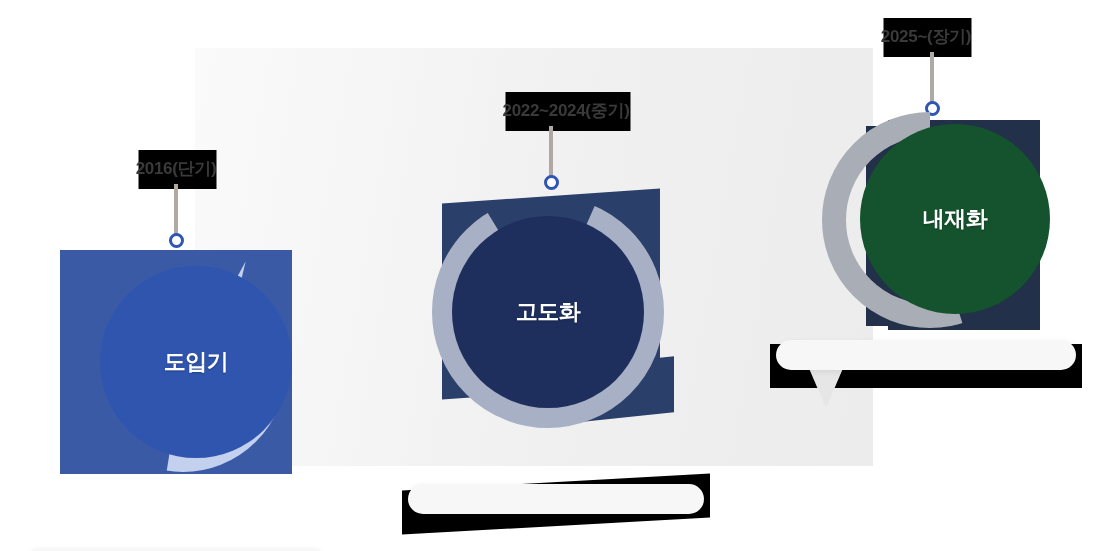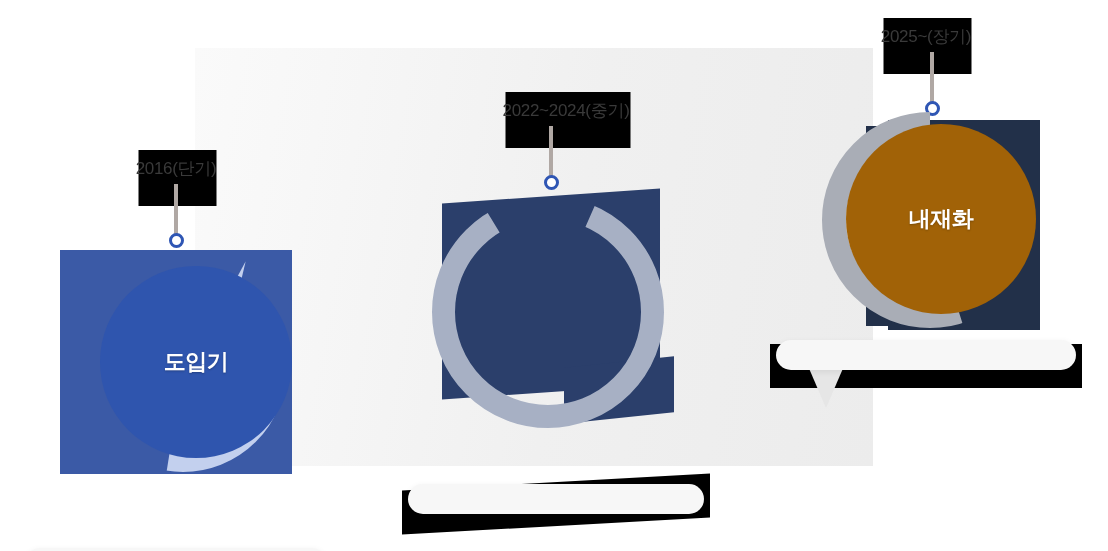--- a/index.html
+++ b/index.html
@@ -50,23 +50,23 @@
     left: 0;
     top: 0;
     width: 340px;
     height: 34px;
     text-align: center;
     line-height: 34px;
   }
   .period-label .label-text {
     position: relative;
     display: inline-block;
-    padding: 2px 4px 20px 4px;
+    padding: 2px 4px 3px 4px;
     font-size: 17px;
-    font-weight: normal;
+    font-weight: bold;
     letter-spacing: -0.3px;
     color: #3a3a3a;
     background: #000000;
     background: linear-gradient(to right,
                  rgba(0,0,0,0) 0px,
                  rgba(0,0,0,0) 6px,
                  rgba(0,0,0,1) 7px,
                  rgba(0,0,0,1) calc(100% - 4px),
                  rgba(0,0,0,0) calc(100% - 3px));
     white-space: nowrap;
@@ -200,22 +200,22 @@
   .s3-square-b {
     left: 110px; top: 100px; width: 28px; height: 200px;
     background: #223049;
   }
   .s3-ring {
     left: 66px; top: 86px; width: 216px; height: 216px;
     border: 24px solid #a9adb6;
     clip-path: polygon(50% 50%, 50% -10%, -20% -10%, -20% 120%, 72% 120%);
   }
   .s3-circle {
-    left: 90px; top: 98px; width: 190px; height: 190px;
-    background: #a16207;
+    left: 104px; top: 98px; width: 190px; height: 190px;
+    background: #14532d;
     align-items: center;
   }
   .s3-slab { left: 14px; top: 318px; width: 312px; height: 44px; }
   .s3-pill { left: 20px; top: 314px; width: 300px; height: 30px; }
   .s3-tail {
     left: 52px; top: 340px;
     border-left: 18px solid transparent;
     border-right: 18px solid transparent;
     border-top: 42px solid #e6e6e6;
   }
@@ -254,20 +254,23 @@
       <span class="label-text">2022~2024(중기)</span>
     </div>
 
     <div class="connector" style="left:153px;"></div>
     <div class="connector-knob" style="left:148px; top:83px;"></div>
 
     <div class="shape-stack">
       <div class="panel-square s2-square"></div>
       <div class="panel-square s2-square-b"></div>
       <div class="ring s2-ring"></div>
+      <div class="core-circle s2-circle">
+        <span class="core-label">고도화</span>
+      </div>
       <div class="caption-slab s2-slab"></div>
       <div class="caption-pill s2-pill"></div>
     </div>
   </div>
 
   <div class="stage stage-3">
 
     <div class="period-label">
       <span class="label-text">2025~(장기)</span>
     </div>

